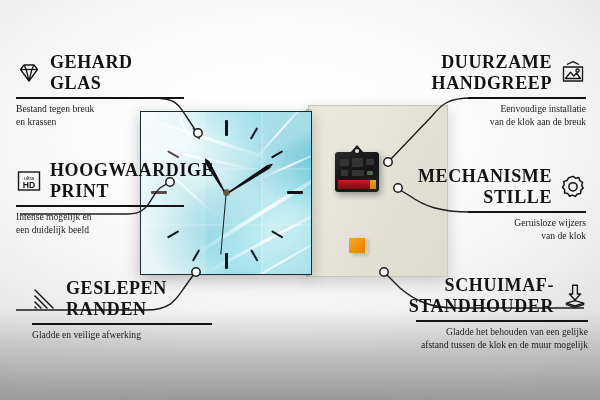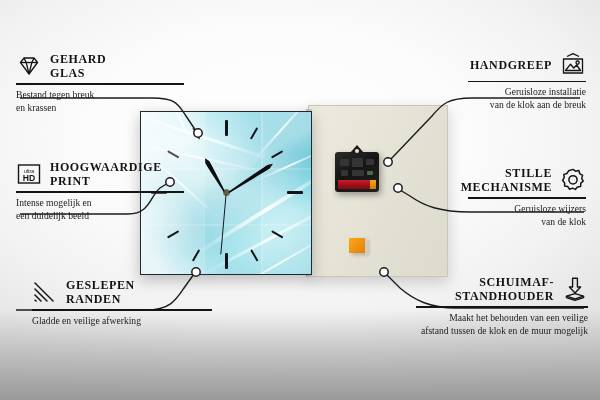--- a/index.html
+++ b/index.html
@@ -213,21 +213,21 @@
   .feature {
     position: absolute;
     width: 168px;
   }
   .feature .head {
     display: flex;
     align-items: center;
     gap: 8px;
   }
   .feature .title {
-    font-size: 12px;
+    font-size: 18px;
     font-weight: bold;
     letter-spacing: 0.6px;
     color: #131313;
     line-height: 1.18;
     text-transform: uppercase;
   }
   .feature .rule {
     height: 1.4px;
     background: #141414;
     margin: 3px 0 4px 0;
@@ -420,45 +420,46 @@
     </div>
     <div class="rule"></div>
     <div class="desc">
       <div>Gladde en veilige afwerking</div>
     </div>
   </div>
 
   <div class="feature right" id="f-handgreep">
     <div class="head">
       <div class="title">
+        <div>DUURZAME</div>
         <div>HANDGREEP</div>
       </div>
       <span class="ficon">
         <svg viewBox="0 0 26 26">
           <g fill="none" stroke="#141414" stroke-width="1.35" stroke-linejoin="round">
             <path d="M7 4.5 L13 1.6 L19 4.5"></path>
             <rect x="3.5" y="7" width="19" height="14"></rect>
             <path d="M5.5 18.5 L10.5 12.2 L13.8 16 L16.6 13 L20.5 18.5 Z" fill="none"></path>
             <circle cx="17.6" cy="10.6" r="1.6"></circle>
           </g>
         </svg>
       </span>
     </div>
     <div class="rule"></div>
     <div class="desc">
-      <div>Geruisloze installatie</div>
+      <div>Eenvoudige installatie</div>
       <div>van de klok aan de breuk</div>
     </div>
   </div>
 
   <div class="feature right" id="f-mechanisme">
     <div class="head">
       <div class="title">
+        <div>MECHANISME</div>
         <div>STILLE</div>
-        <div>MECHANISME</div>
       </div>
       <span class="ficon">
         <svg viewBox="0 0 26 26">
           <g fill="none" stroke="#141414" stroke-width="1.5" stroke-linejoin="round">
             <path d="M13 2.4 L15.6 4.2 L18.8 3.6 L19.8 6.7 L22.6 8.3 L21.7 11.4
                      L23.2 14.2 L20.8 16.2 L20.6 19.4 L17.4 19.9 L15.3 22.4
                      L12.5 21.1 L9.6 22.2 L7.8 19.6 L4.6 18.9 L4.6 15.7
                      L2.5 13.3 L4.2 10.6 L3.8 7.4 L6.9 6.5 L8.6 3.8 Z"></path>
             <circle cx="13" cy="12.8" r="4.1"></circle>
           </g>
@@ -483,18 +484,18 @@
           <g fill="none" stroke="#141414" stroke-width="1.35" stroke-linejoin="round">
             <path d="M10.6 2.2 L15.4 2.2 L15.4 11 L18.6 11 L13 17 L7.4 11 L10.6 11 Z"></path>
             <path d="M13 17.6 L21.6 20.2 L13 23 L4.4 20.2 Z"></path>
             <path d="M4.4 20.2 L4.4 21.6 L13 24.4 L21.6 21.6 L21.6 20.2"></path>
           </g>
         </svg>
       </span>
     </div>
     <div class="rule"></div>
     <div class="desc">
-      <div>Maakt het behouden van een veilige</div>
+      <div>Gladde het behouden van een gelijke</div>
       <div>afstand tussen de klok en de muur mogelijk</div>
     </div>
   </div>
 
 </div>
 
 </body></html>

